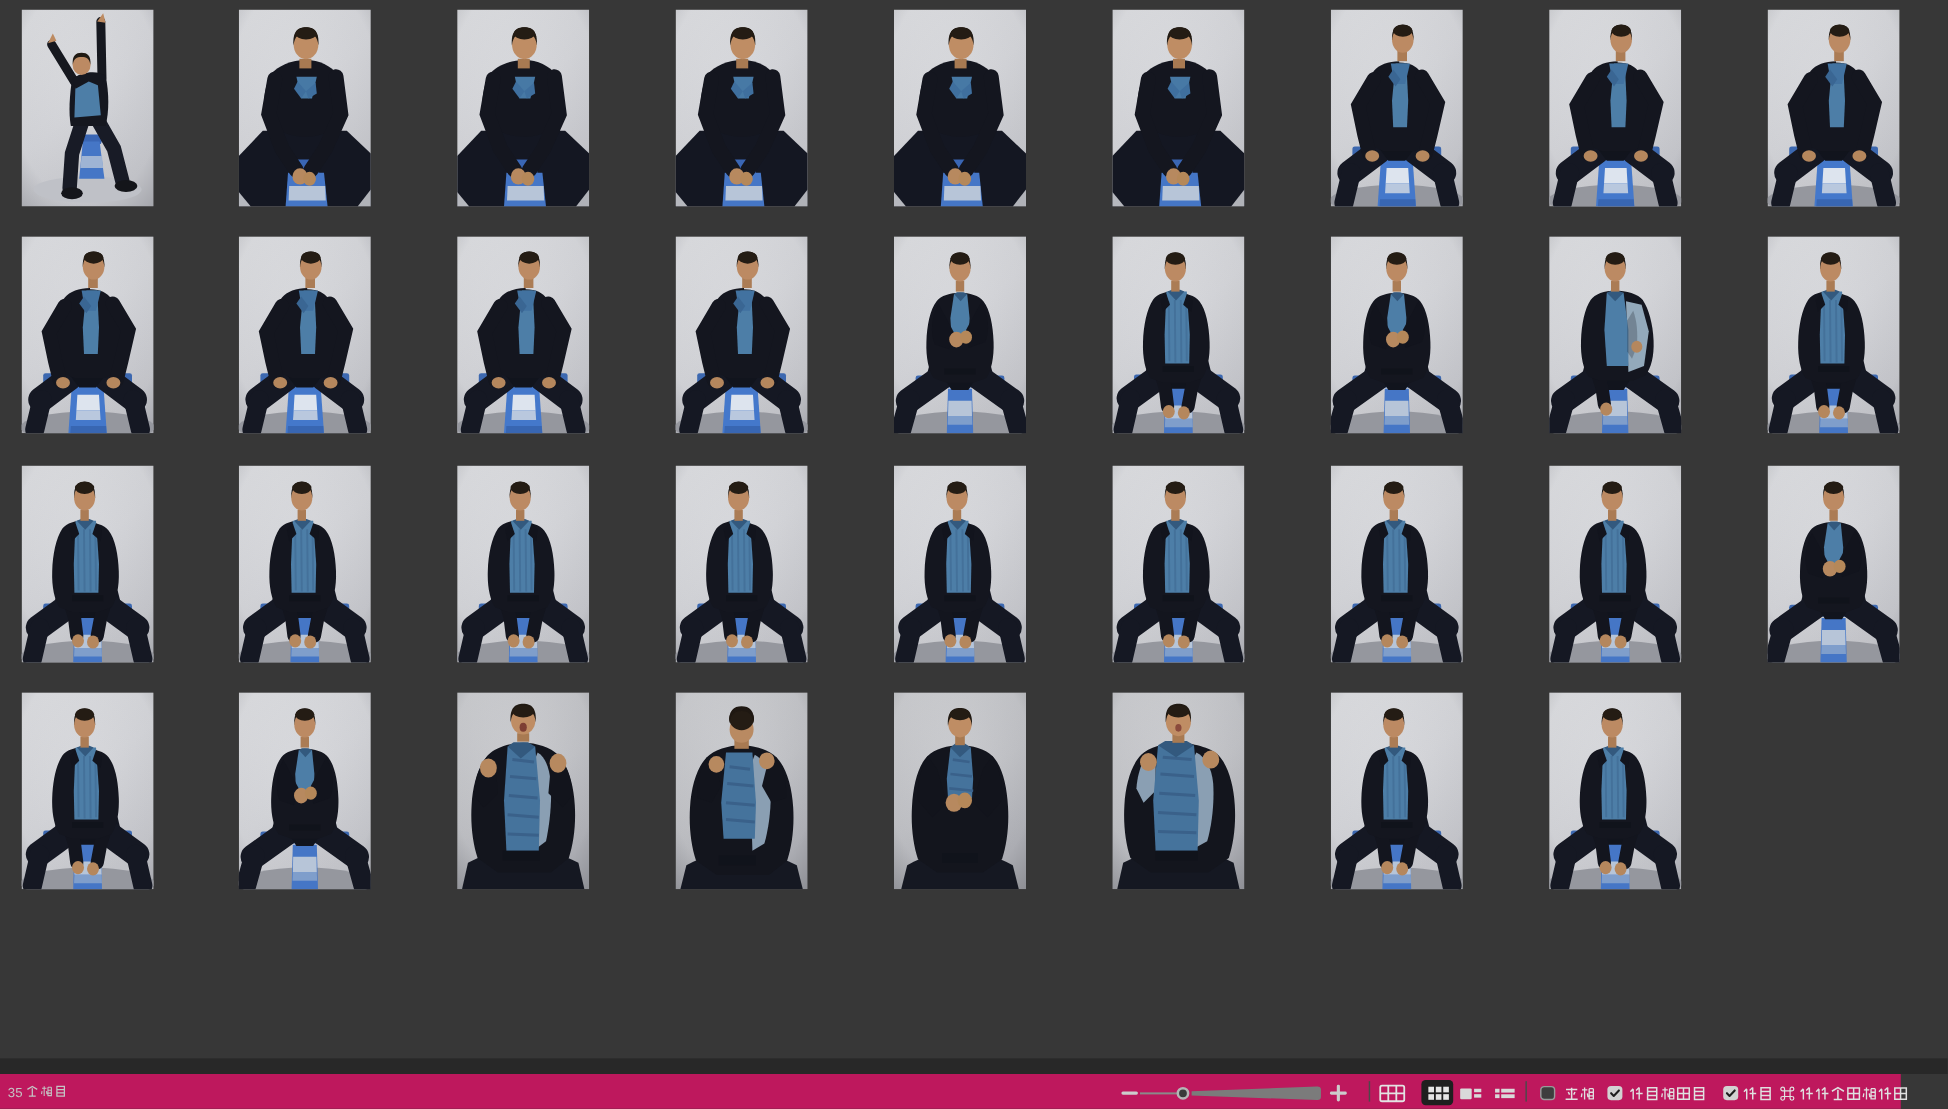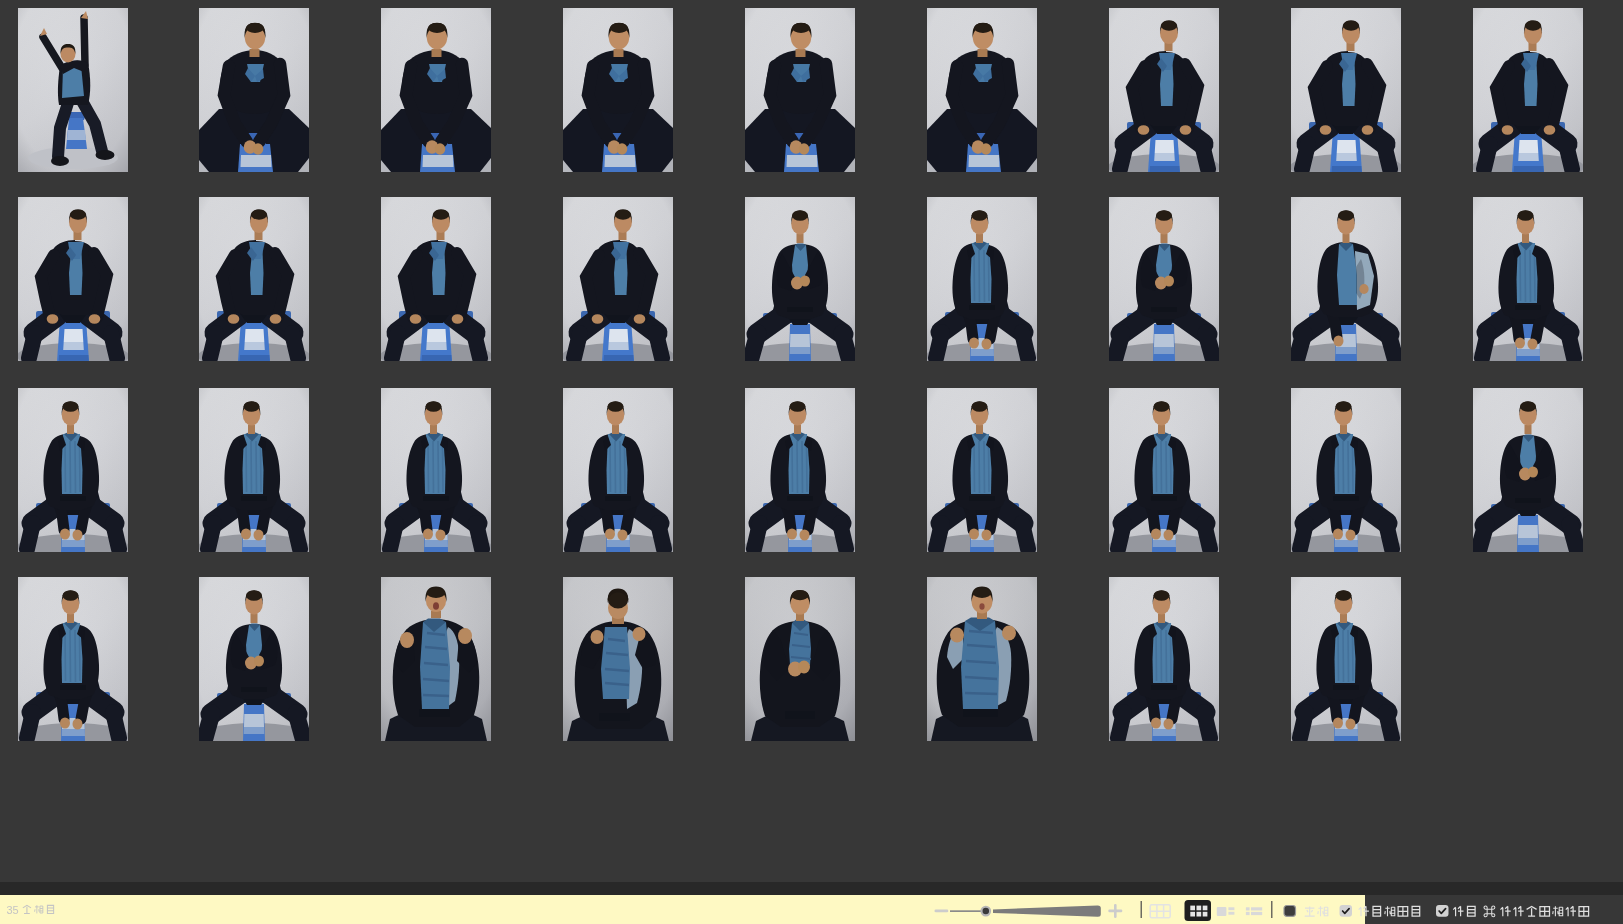--- a/index.html
+++ b/index.html
@@ -1,20 +1,20 @@
 <!DOCTYPE html>
 <html><head>
 <meta charset="utf-8">
 <style>
 html,body{margin:0;padding:0;background:#373737;width:1623px;height:924px;overflow:hidden;font-family:"Liberation Sans",sans-serif;}
 #canvas{position:absolute;left:0;top:0;width:1623px;height:882px;background:#373737;}
 .th{position:absolute;width:110px;height:164px;}
 .th svg{display:block;width:110px;height:164px;}
 #strip{position:absolute;left:0;top:882px;width:1623px;height:13px;background:#282828;}
-#status{position:absolute;left:0;top:895px;width:1365px;height:29px;background:#fef9c3;}
+#status{position:absolute;left:0;top:895px;width:1584px;height:29px;background:#be185d;}
 </style>
 </head>
 <body>
 <svg width="0" height="0" style="position:absolute">
 <defs>
 
 <linearGradient id="bgg" x1="0" y1="0" x2="0.6" y2="1">
 <stop offset="0" stop-color="#dedfe2"></stop>
         <stop offset="0.55" stop-color="#d5d6da"></stop>
         <stop offset="1" stop-color="#c6c7cc"></stop>

